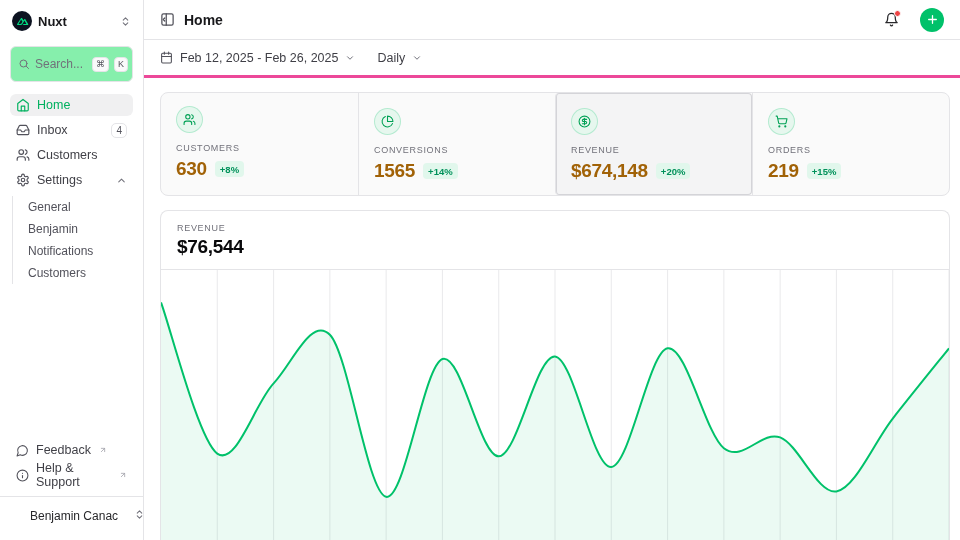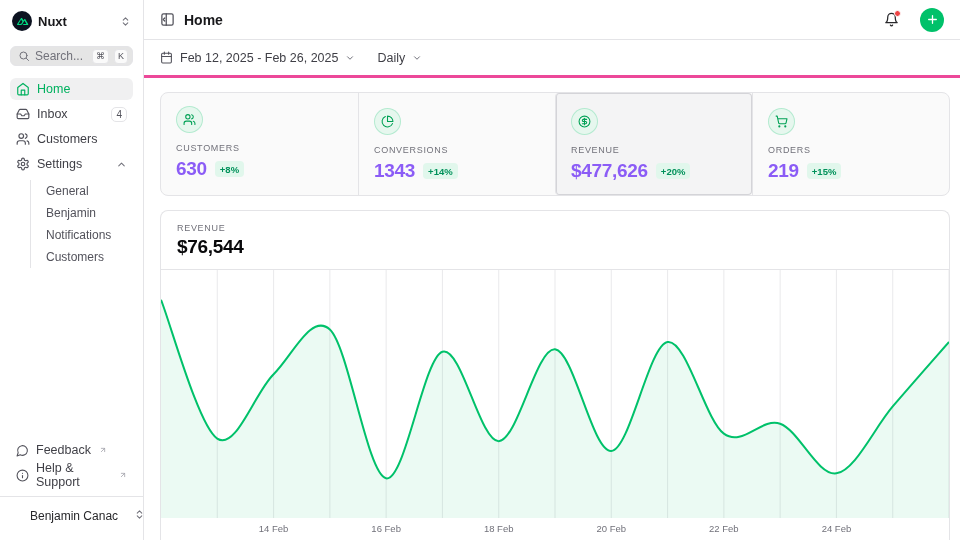--- a/index.html
+++ b/index.html
@@ -9,36 +9,36 @@
 
   
   .sidebar { width:144px; min-width:144px; border-right:1px solid #e4e4e7;
     display:flex; flex-direction:column; padding:9px 10px 10px; background:#fff; }
   .logo-row { display:flex; align-items:center; gap:6px; height:24px; margin-bottom:13px; padding:0 2px; cursor:pointer; }
   .logo-mark { width:20px; height:20px; border-radius:50%; background:#0c1220; display:flex; align-items:center; justify-content:center; }
   .logo-mark svg { width:13px; height:13px; }
   .logo-name { font-size:13px; font-weight:700; color:#18181b; flex:1; }
   .updown { color:#71717a; display:flex; }
 
-  .search-box { display:flex; align-items:center; gap:5px; height:20px; border:1px solid #e4e4e7;
-    border-radius:6px; padding:0 4px 0 7px; margin-bottom:12px; color:#71717a; background:#e5e5e5; cursor:text; }
+  .search-box { display:flex; align-items:center; gap:5px; height:36px; border:1px solid #e4e4e7;
+    border-radius:6px; padding:0 4px 0 7px; margin-bottom:12px; color:#71717a; background:#86efac; cursor:text; }
   .search-box .ph { flex:1; font-size:12px; color:#71717a; }
   .kbd { font-size:9px; color:#52525b; border:1px solid #e4e4e7; background:#fafafa;
     border-radius:4px; padding:1px 3px; min-width:14px; text-align:center; line-height:11px; }
 
   .nav { display:flex; flex-direction:column; gap:3px; }
   .nav-item { display:flex; align-items:center; gap:7px; height:22px; padding:0 6px;
     border-radius:6px; font-size:12.5px; color:#3f3f46; cursor:pointer; }
   .nav-item .ic { display:flex; color:#52525b; }
   .nav-item.active { background:#f0f0f1; color:#00b15f; font-weight:500; }
   .nav-item.active .ic { color:#00b15f; }
   .nav-item .lbl { flex:1; }
   .count-badge { font-size:10px; color:#52525b; border:1px solid #e4e4e7; border-radius:5px;
     padding:0 4px; line-height:13px; background:#fff; }
-  .subnav { margin-left:20px; border-left:1px solid #e4e4e7; padding-left:11px;
+  .subnav { margin-left:2px; border-left:1px solid #e4e4e7; padding-left:11px;
     display:flex; flex-direction:column; gap:0; margin-top:2px; }
   .subnav .sub-item { display:flex; align-items:center; height:22px; font-size:12px;
     color:#52525b; border-radius:6px; padding:0 4px; cursor:pointer; }
 
   .sidebar-bottom { margin-top:auto; display:flex; flex-direction:column; gap:3px; }
   .ext-arrow { color:#a1a1aa; display:flex; margin-left:1px; }
   .sidebar-divider { border-top:1px solid #e4e4e7; margin:7px -10px 0; }
   .user-row { display:flex; align-items:flex-start; gap:16px; padding:9px 4px 2px; cursor:pointer; }
   .avatar { width:19px; height:19px; border-radius:50%; background:#e4e4e7; overflow:hidden;
     display:flex; align-items:flex-end; justify-content:center; }
@@ -69,21 +69,21 @@
   .stats { display:grid; grid-template-columns:repeat(4,1fr); border:1px solid #e4e4e7;
     border-radius:8px; background:#fafafa; height:104px; overflow:hidden; }
   .stat-card { padding:13px 15px; display:flex; flex-direction:column; cursor:pointer; position:relative; }
   .stat-card + .stat-card { border-left:1px solid #e4e4e7;justify-content:flex-end; }
   .stat-card.selected { background:#f4f4f5; box-shadow:inset 0 0 0 1px #d4d4d8; border-radius:4px; }
   .stat-icon { width:27px; height:27px; border-radius:50%; background:#e6f7ee;
     box-shadow:inset 0 0 0 1px rgba(0,193,106,.22); display:flex; align-items:center;
     justify-content:center; color:#00a155; margin-bottom:10px; }
   .stat-label { font-size:9px; font-weight:500; letter-spacing:.7px; color:#71717a; margin-bottom:5px; }
   .stat-value-row { display:flex; align-items:center; gap:8px; }
-  .stat-value { font-size:19px; font-weight:700; color:#8b5cf6; letter-spacing:-.3px; }
+  .stat-value { font-size:19px; font-weight:700; color:#a16207; letter-spacing:-.3px; }
   .delta-badge { font-size:9.5px; font-weight:600; color:#00915a; background:#e1f7ec;
     border-radius:4px; padding:2.5px 5px; }
 
   
   .chart-card { margin-top:14px; border:1px solid #e4e4e7; border-bottom:none;
     border-radius:8px 8px 0 0; flex:1; display:flex; flex-direction:column; min-height:0; }
   .chart-head { padding:12px 16px 11px; border-bottom:1px solid #e4e4e7; }
   .chart-label { font-size:9px; font-weight:500; letter-spacing:.7px; color:#71717a; }
   .chart-value { font-size:19px; font-weight:700; color:#09090b; letter-spacing:-.3px; margin-top:3px; }
   .plot { flex:1; display:flex; flex-direction:column; min-height:0; }
@@ -307,35 +307,35 @@
           </div>
           <div class="stat-card">
             <span class="stat-icon">
               <svg width="13" height="13" viewBox="0 0 24 24" fill="none" stroke="currentColor" stroke-width="2" stroke-linecap="round" stroke-linejoin="round">
                 <path d="M21.21 15.89A10 10 0 1 1 8 2.83"></path>
                 <path d="M22 12A10 10 0 0 0 12 2v10z"></path>
               </svg>
             </span>
             <span class="stat-label">CONVERSIONS</span>
             <span class="stat-value-row">
-              <span class="stat-value">1343</span>
+              <span class="stat-value">1565</span>
               <span class="delta-badge">+14%</span>
             </span>
           </div>
           <div class="stat-card selected">
             <span class="stat-icon">
               <svg width="13" height="13" viewBox="0 0 24 24" fill="none" stroke="currentColor" stroke-width="2" stroke-linecap="round" stroke-linejoin="round">
                 <circle cx="12" cy="12" r="10"></circle>
                 <path d="M16 8h-6a2 2 0 1 0 0 4h4a2 2 0 1 1 0 4H8"></path>
                 <path d="M12 18V6"></path>
               </svg>
             </span>
             <span class="stat-label">REVENUE</span>
             <span class="stat-value-row">
-              <span class="stat-value">$477,626</span>
+              <span class="stat-value">$674,148</span>
               <span class="delta-badge">+20%</span>
             </span>
           </div>
           <div class="stat-card">
             <span class="stat-icon">
               <svg width="13" height="13" viewBox="0 0 24 24" fill="none" stroke="currentColor" stroke-width="2" stroke-linecap="round" stroke-linejoin="round">
                 <circle cx="8" cy="21" r="1"></circle>
                 <circle cx="19" cy="21" r="1"></circle>
                 <path d="M2.05 2.05h2l2.66 12.42a2 2 0 0 0 2 1.58h9.78a2 2 0 0 0 1.95-1.57l1.65-7.43H5.12"></path>
               </svg>
@@ -367,25 +367,17 @@
                 <line x1="507.9" y1="0" x2="507.9" y2="245" stroke="#e9e9eb" stroke-width="1"></line>
                 <line x1="564.3" y1="0" x2="564.3" y2="245" stroke="#e9e9eb" stroke-width="1"></line>
                 <line x1="620.7" y1="0" x2="620.7" y2="245" stroke="#e9e9eb" stroke-width="1"></line>
                 <line x1="677.1" y1="0" x2="677.1" y2="245" stroke="#e9e9eb" stroke-width="1"></line>
                 <line x1="733.6" y1="0" x2="733.6" y2="245" stroke="#e9e9eb" stroke-width="1"></line>
                 <line x1="790.0" y1="0" x2="790.0" y2="245" stroke="#e9e9eb" stroke-width="1"></line>
                 <path d="M0.0,29.4C9.4,52.3 37.6,154.3 56.4,166.6C75.2,178.8 94.0,120.9 112.9,102.9C131.7,84.9 150.5,41.7 169.3,58.8C188.1,76.0 206.9,202.1 225.7,205.8C244.5,209.5 263.3,87.0 282.1,80.8C301.0,74.7 319.8,169.5 338.6,169.1C357.4,168.6 376.2,76.8 395.0,78.4C413.8,80.0 432.6,180.1 451.4,178.8C470.2,177.6 489.0,73.9 507.9,71.1C526.7,68.2 545.5,148.2 564.3,161.7C583.1,175.2 601.9,145.4 620.7,151.9C639.5,158.4 658.3,203.8 677.1,200.9C696.0,198.0 714.8,156.4 733.6,134.8C752.4,113.1 780.6,81.7 790.0,71.1 L790,245 L0,245 Z" fill="rgba(0,193,106,0.08)" stroke="none"></path>
                 <path d="M0.0,29.4C9.4,52.3 37.6,154.3 56.4,166.6C75.2,178.8 94.0,120.9 112.9,102.9C131.7,84.9 150.5,41.7 169.3,58.8C188.1,76.0 206.9,202.1 225.7,205.8C244.5,209.5 263.3,87.0 282.1,80.8C301.0,74.7 319.8,169.5 338.6,169.1C357.4,168.6 376.2,76.8 395.0,78.4C413.8,80.0 432.6,180.1 451.4,178.8C470.2,177.6 489.0,73.9 507.9,71.1C526.7,68.2 545.5,148.2 564.3,161.7C583.1,175.2 601.9,145.4 620.7,151.9C639.5,158.4 658.3,203.8 677.1,200.9C696.0,198.0 714.8,156.4 733.6,134.8C752.4,113.1 780.6,81.7 790.0,71.1" fill="none" stroke="#00c16a" stroke-width="2" vector-effect="non-scaling-stroke"></path>
               </svg>
           </div>
-          <div class="x-axis" id="x-axis-root">
-              <span class="x-tick" style="left: 14.2857%;">14 Feb</span>
-              <span class="x-tick" style="left: 28.5714%;">16 Feb</span>
-              <span class="x-tick" style="left: 42.8571%;">18 Feb</span>
-              <span class="x-tick" style="left: 57.1429%;">20 Feb</span>
-              <span class="x-tick" style="left: 71.4286%;">22 Feb</span>
-              <span class="x-tick" style="left: 85.7143%;">24 Feb</span>
-            </div>
         </div>
       </div>
     </div>
   </div>
 </div>
 
 </body></html>

